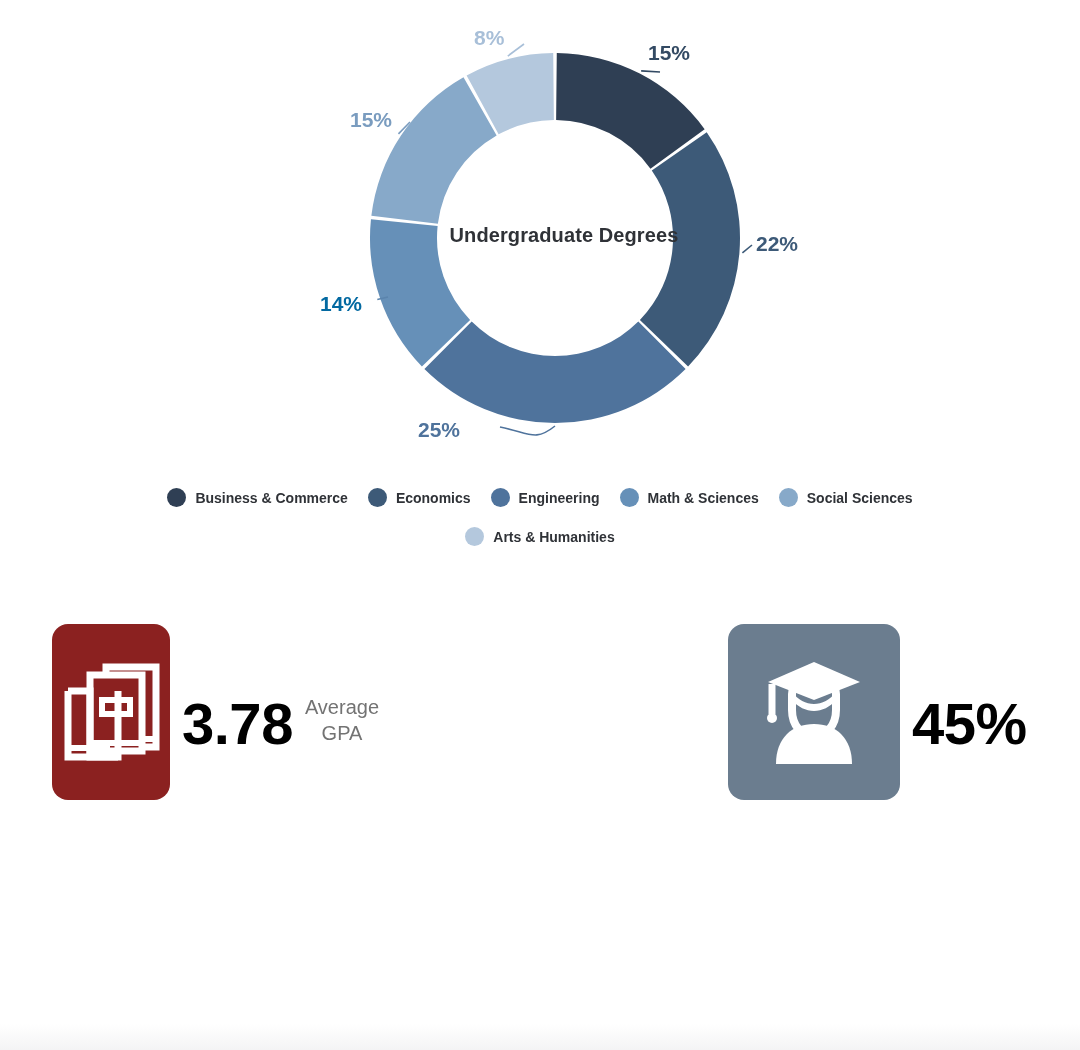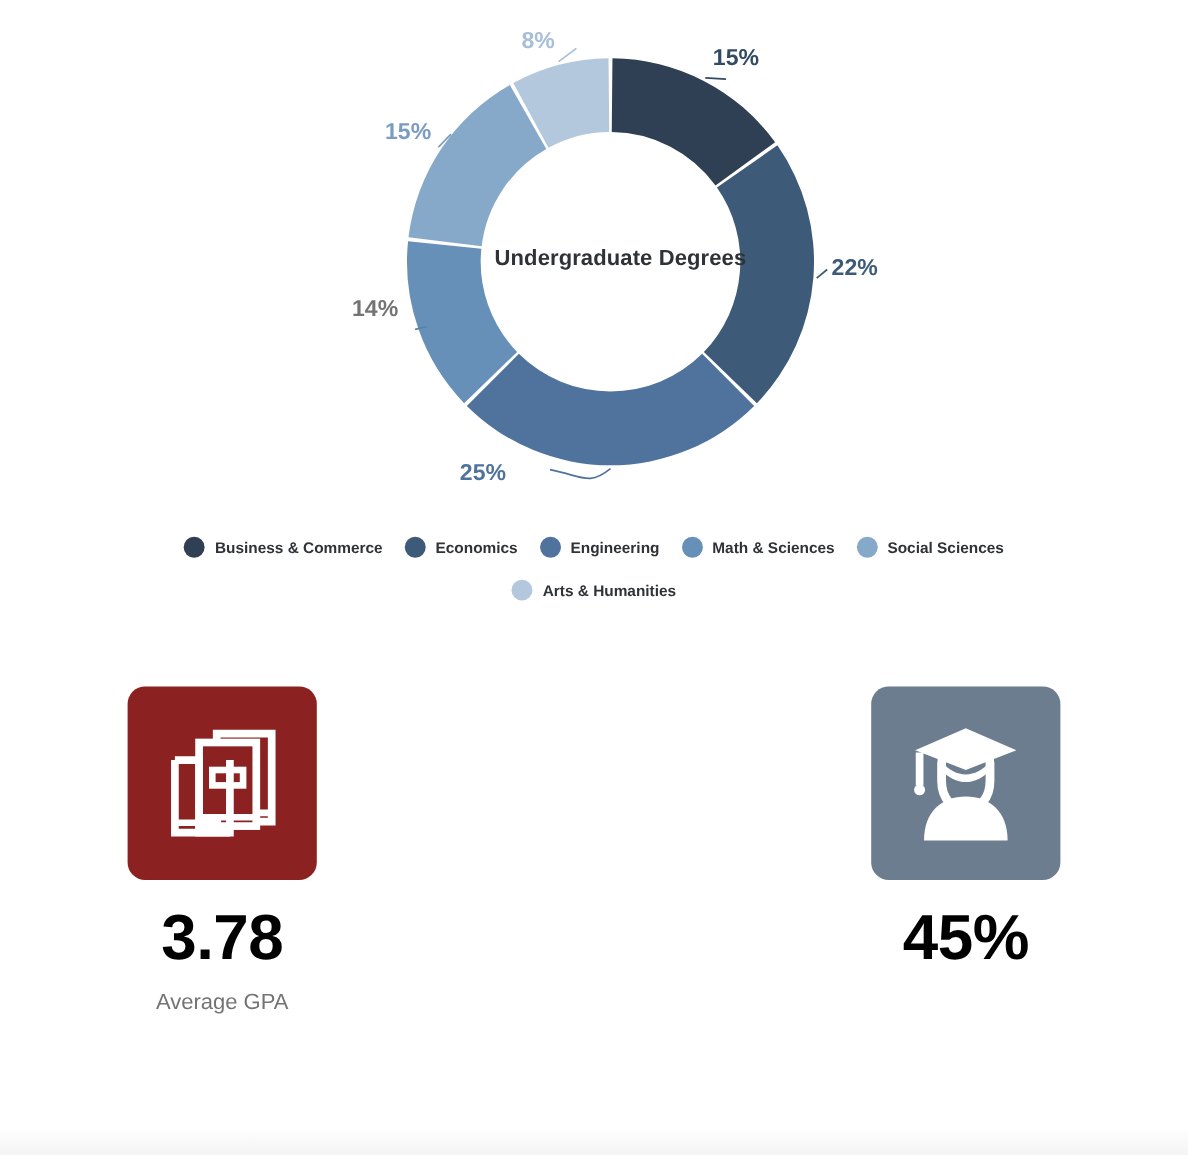--- a/index.html
+++ b/index.html
@@ -95,23 +95,24 @@
   .stats {
     display: flex;
     justify-content: space-between;
     align-items: flex-start;
     padding: 78px 52px 0 52px;
     width: 1080px;
   }
 
   .stat {
     display: flex;
-    flex-direction: column;
+    flex-direction: row;
     align-items: center;
     width: 300px;
+    gap: 12px;
   }
 
   .stat-icon-box {
     width: 172px;
     height: 176px;
     border-radius: 16px;
     display: flex;
     align-items: center;
     justify-content: center;
   }
@@ -165,21 +166,21 @@
           <path d="M 398.476867328663 133.86302799317127 L 410 122" stroke="#7a9cbf"></path>
           <path d="M 507.78417840995724 56.02564413748499 L 524 44" stroke="#a8bfd8"></path>
         </g>
     </svg>
 
     <div class="center-title">Undergraduate Degrees</div>
 
     <div class="pct-label" id="lbl0" style="left: 648px; top: 41px; color: rgb(51, 74, 99);">15%</div>
     <div class="pct-label" id="lbl1" style="left: 756px; top: 232px; color: rgb(61, 90, 120); text-align: center;">22%</div>
     <div class="pct-label" id="lbl2" style="left: 418px; top: 418px; color: rgb(79, 115, 156);">25%</div>
-    <div class="pct-label" id="lbl3" style="left: 320px; top: 269px; color: #737373;">14%</div>
+    <div class="pct-label" id="lbl3" style="left: 320px; top: 292px; color: #0369a1;">14%</div>
     <div class="pct-label" id="lbl4" style="left: 350px; top: 108px; color: rgb(122, 156, 191);">15%</div>
     <div class="pct-label" id="lbl5" style="left: 474px; top: 26px; color: rgb(168, 191, 216);">8%</div>
   </div>
 
   <div class="legend">
     <div class="legend-row">
       <div class="legend-item">
         <span class="legend-dot" style="background:#2f3f54"></span>
         <span class="legend-text">Business &amp; Commerce</span>
       </div>

